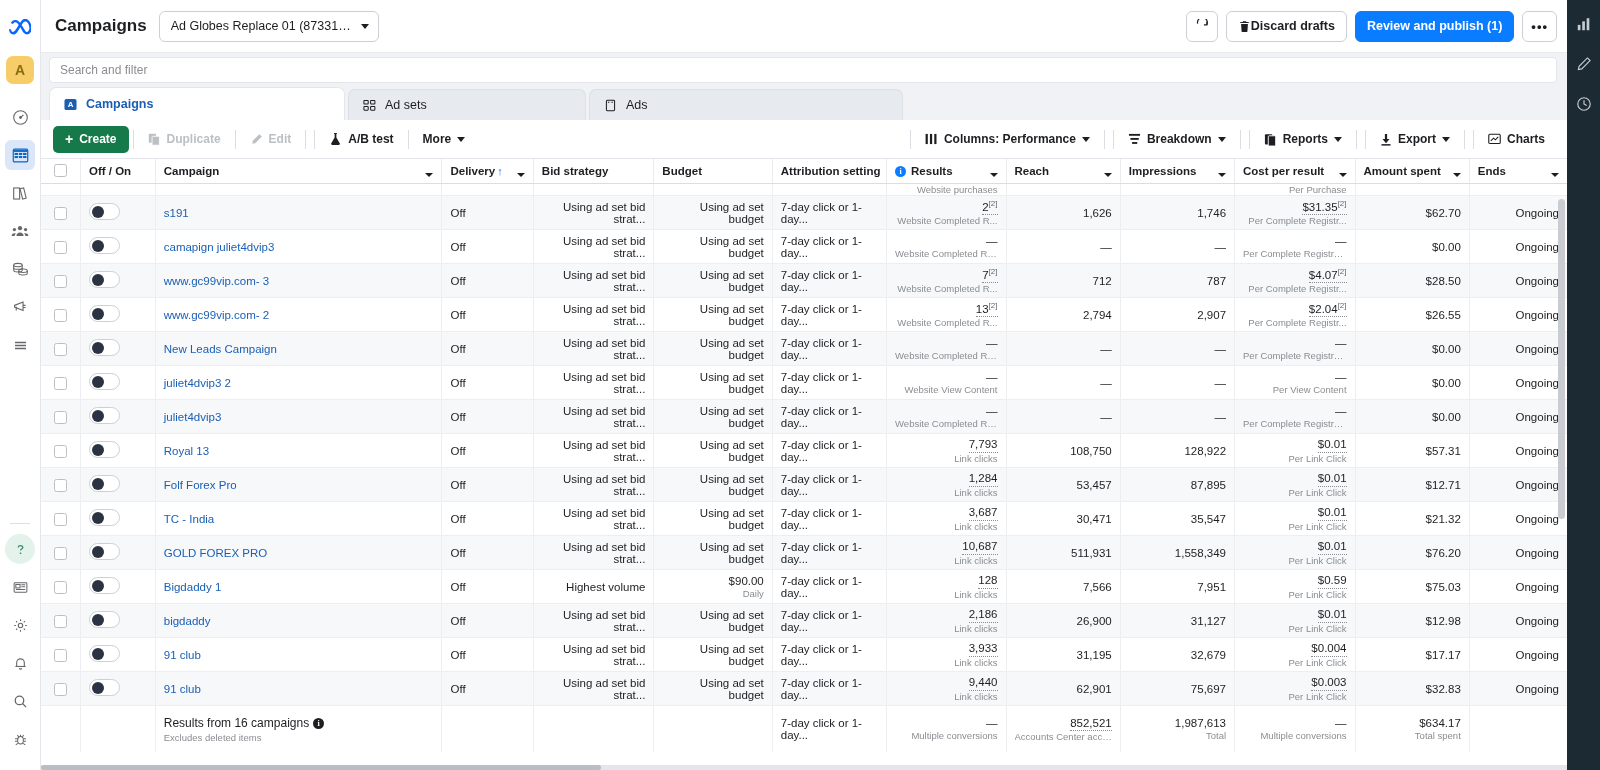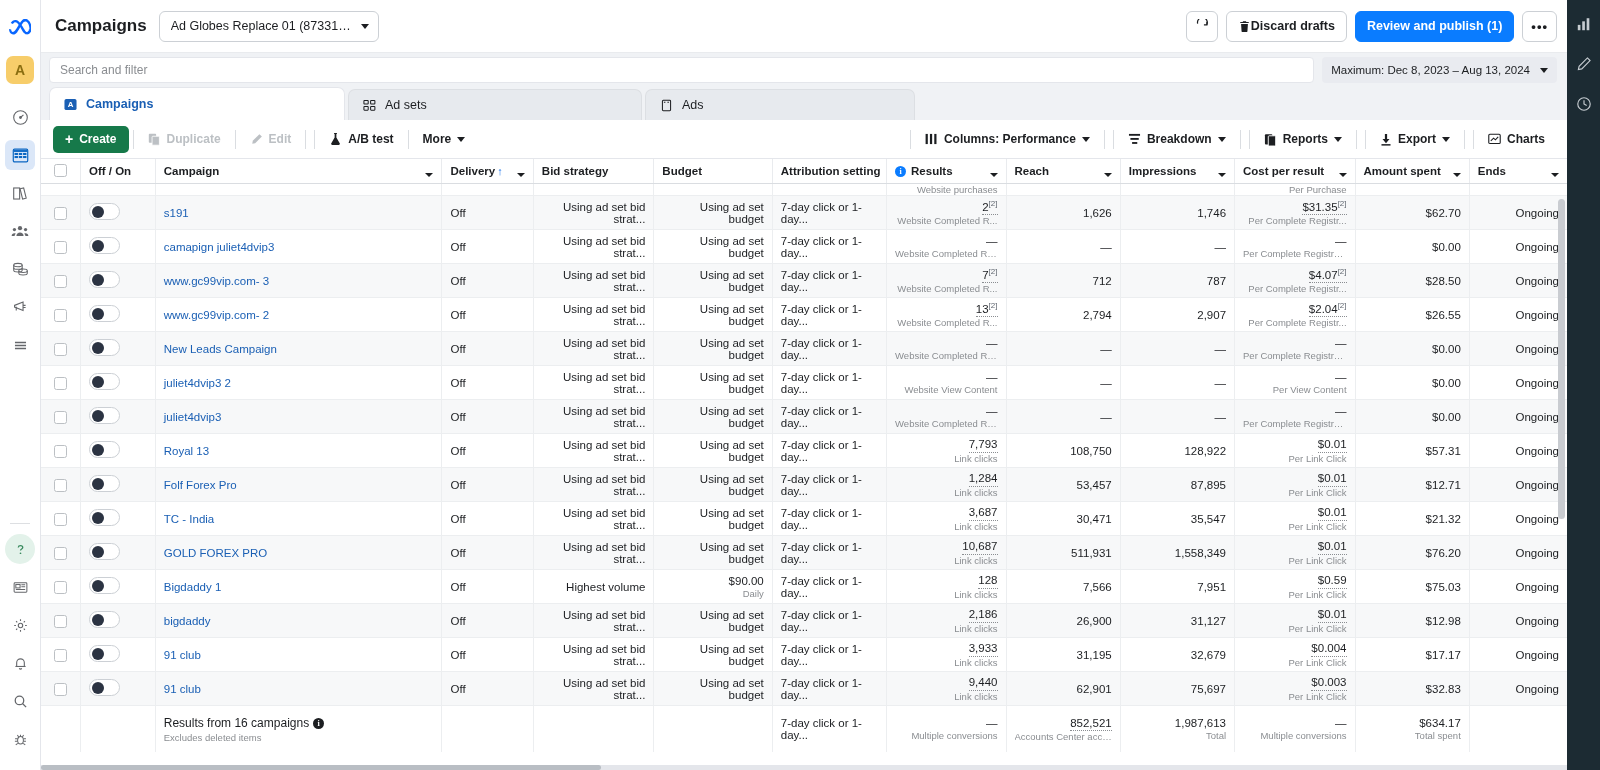--- a/index.html
+++ b/index.html
@@ -74,22 +74,22 @@
   }
 
   
   .tabs { height: 33px; flex: 0 0 33px; display: flex; gap: 3px; padding: 0 0 0 8px; align-items: flex-end; }
   .tab {
     flex: 0 0 auto; height: 31px; background: #e7eaee; border-radius: 7px 7px 0 0;
     display: flex; align-items: center; gap: 9px; padding: 0 14px; cursor: pointer;
     font-size: 12.5px; color: #1c1e21; border: 1px solid #dcdfe3; border-bottom: none;
   }
   .tab.w1 { width: 296px; }
-  .tab.w2 { width: 294px; }
-  .tab.w3 { width: 270px; }
+  .tab.w2 { width: 238px; }
+  .tab.w3 { width: 314px; }
   .tab.active { background: #ffffff; color: #1a5fb4; font-weight: bold; height: 33px; border-color: #e4e6eb; }
   .tab .tico { display: flex; align-items: center; }
 
   
   .panel { flex: 1; background: #fff; display: flex; flex-direction: column; min-height: 0; overflow: hidden; }
 
   
   .toolbar { height: 38px; flex: 0 0 38px; display: flex; align-items: center; padding: 0 12px 0 12px; gap: 0; }
   .tb-btn {
     height: 26px; display: inline-flex; align-items: center; gap: 6px; padding: 0 10px;
@@ -304,24 +304,20 @@
           <span>Review and publish (1)</span>
         </div>
         <div class="btn icon-only">
           <span style="font-size:13px;letter-spacing:1px;line-height:1;color:#1c1e21">•••</span>
         </div>
       </div>
     </div>
 
     <div class="searchrow">
       <input class="search-input" placeholder="Search and filter" style="">
-      <div class="daterange">
-        <span>Maximum: Dec 8, 2023 – Aug 13, 2024</span>
-        <span class="caret"></span>
-      </div>
     </div>
 
     <div class="tabs">
       <div class="tab w1 active">
         <span class="tico">
           <svg width="13" height="13" viewBox="0 0 14 14">
               <rect x="0.5" y="1" width="13" height="12" rx="2" fill="#1a5fb4"></rect>
               <text x="7" y="10" font-size="8.5" font-family="Liberation Sans, sans-serif" fill="#fff" text-anchor="middle" font-weight="bold">A</text>
             </svg>
         </span>

